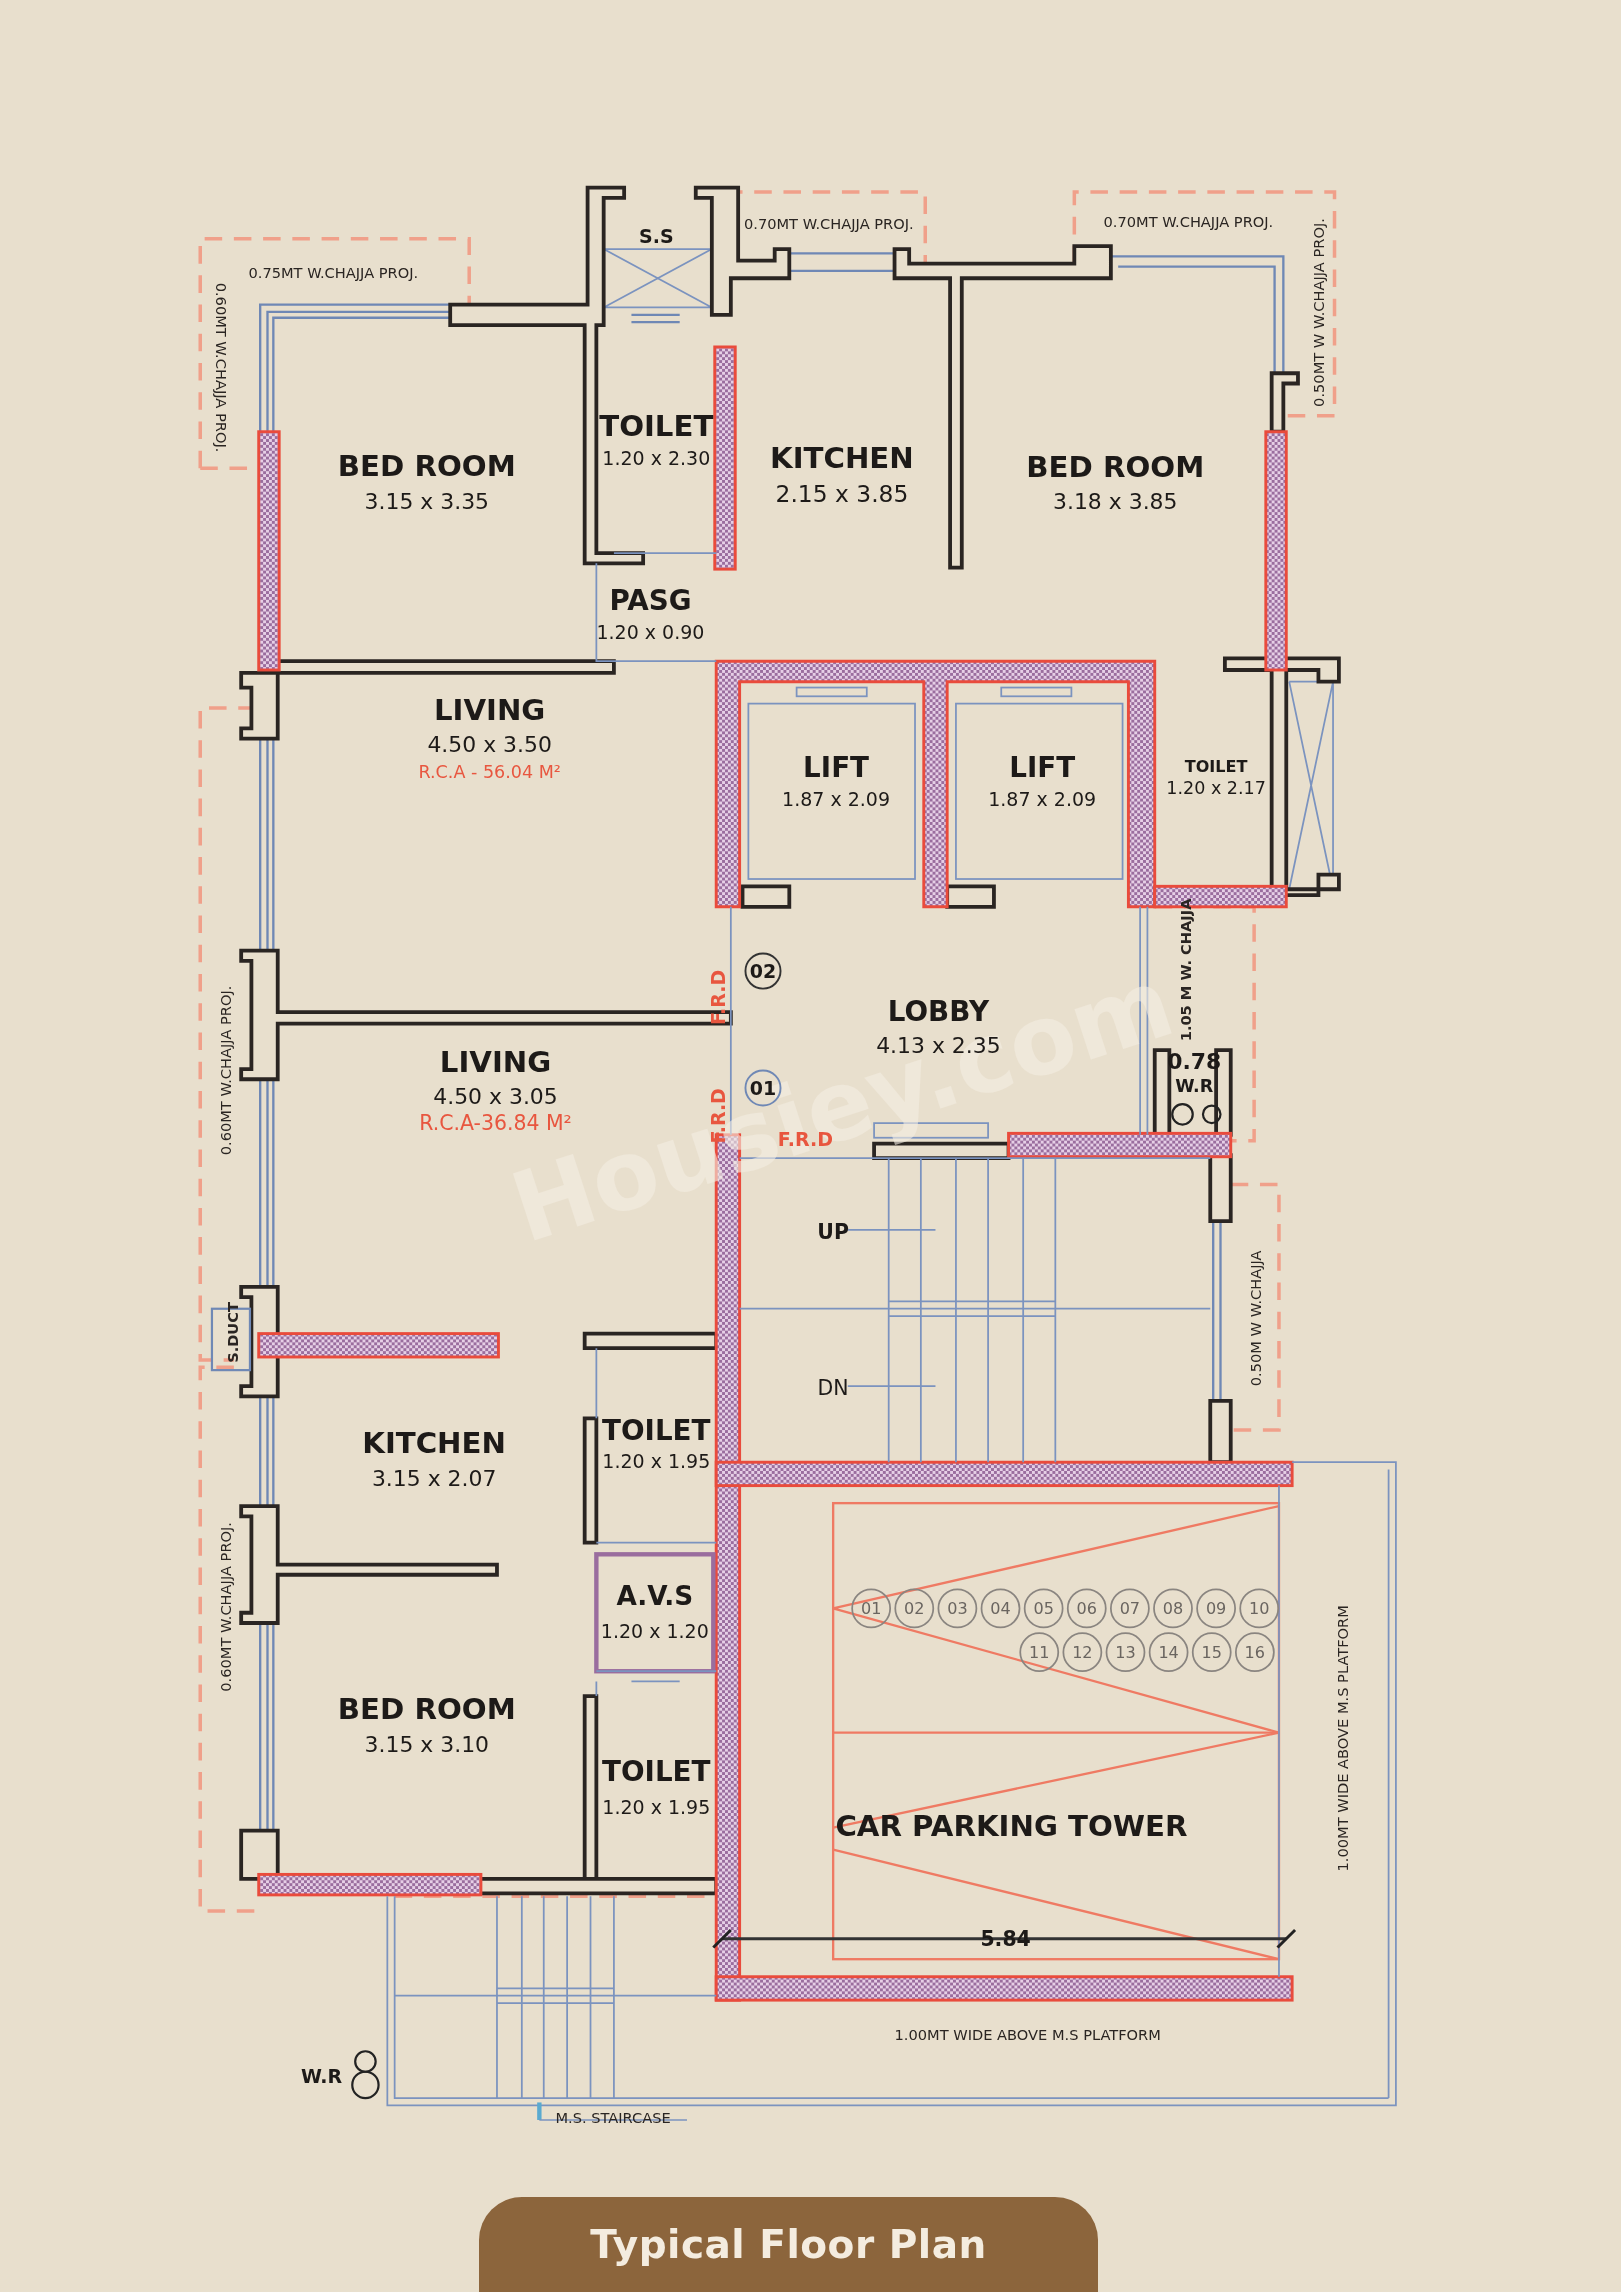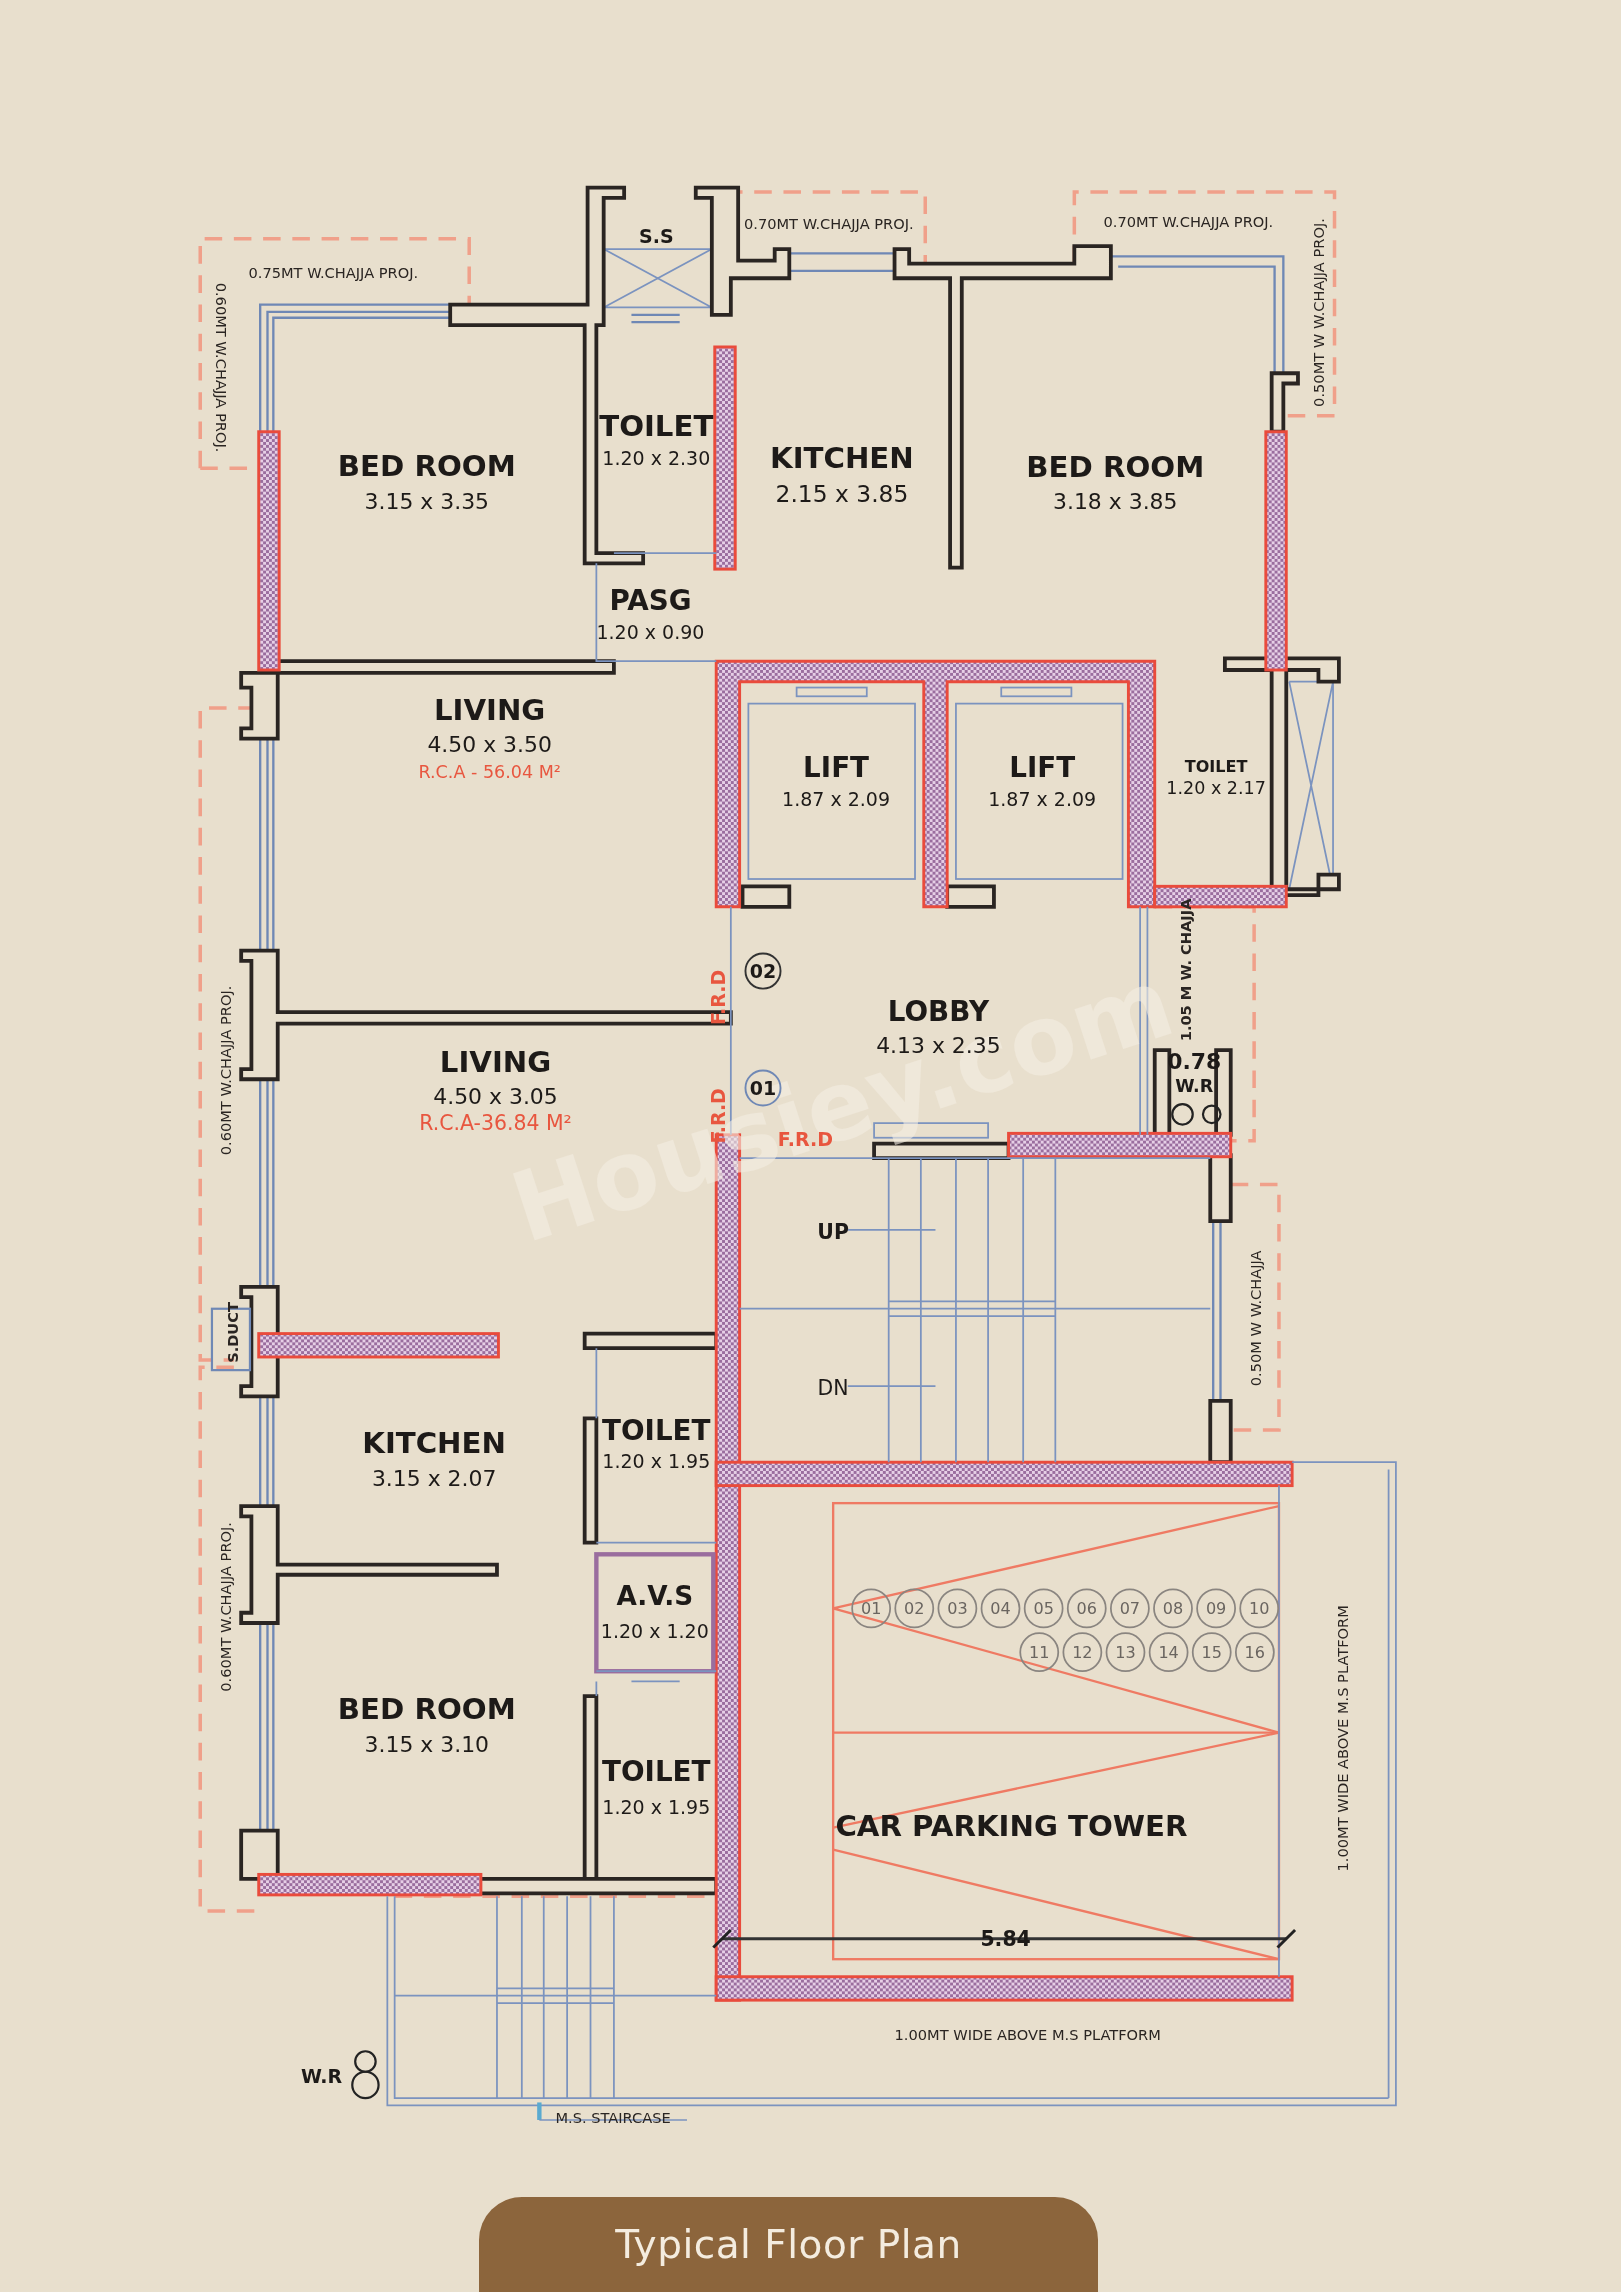--- a/index.html
+++ b/index.html
@@ -11,21 +11,21 @@
   .chajja{fill:none;stroke:#f0a08a;stroke-width:2.4;stroke-dasharray:12 8;}
   .thin{fill:none;stroke:#7b93bf;stroke-width:1.2;}
   .orange{fill:none;stroke:#ef7a63;stroke-width:1.6;}
   .room{font-family:"DejaVu Sans",sans-serif;font-weight:bold;fill:#1d1a18;text-anchor:middle;}
   .dim{font-family:"DejaVu Sans",sans-serif;fill:#1d1a18;text-anchor:middle;}
   .rca{font-family:"DejaVu Sans",sans-serif;fill:#e8563f;text-anchor:middle;}
   .note{font-family:"DejaVu Sans",sans-serif;fill:#2a2522;font-size:10px;}
   .slot{fill:none;stroke:#8a8580;stroke-width:1.2;}
   .slotnum{font-family:"DejaVu Sans",sans-serif;fill:#6a6560;font-size:11px;text-anchor:middle;}
   .title-bar{position:absolute;left:479px;top:2197px;width:619px;height:95px;background:#8c653c;border-radius:43px 43px 0 0;display:flex;align-items:center;justify-content:center;}
-  .title-bar span{color:#f4ecdf;font-family:"DejaVu Sans",sans-serif;font-size:39px;font-weight:400;letter-spacing:0.5px;}
+  .title-bar span{color:#f4ecdf;font-family:"DejaVu Sans",sans-serif;font-size:39px;font-weight:700;letter-spacing:0.5px;}
   .wm{font-family:"DejaVu Sans",sans-serif;font-size:66px;font-weight:bold;fill:#f4eee3;opacity:0.6;}
 </style>
 </head>
 <body>
 
 <svg id="plan" viewBox="0 0 1109 1568" xmlns="http://www.w3.org/2000/svg">
   <defs>
     <pattern id="hatch" width="4" height="4" patternUnits="userSpaceOnUse">
       <rect width="4" height="4" fill="#9a6d9e"></rect>
       <rect width="2" height="2" fill="#e6cfe6"></rect>

